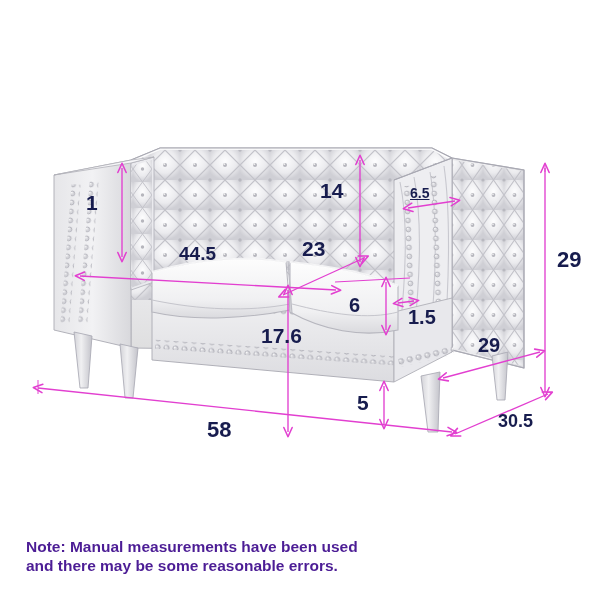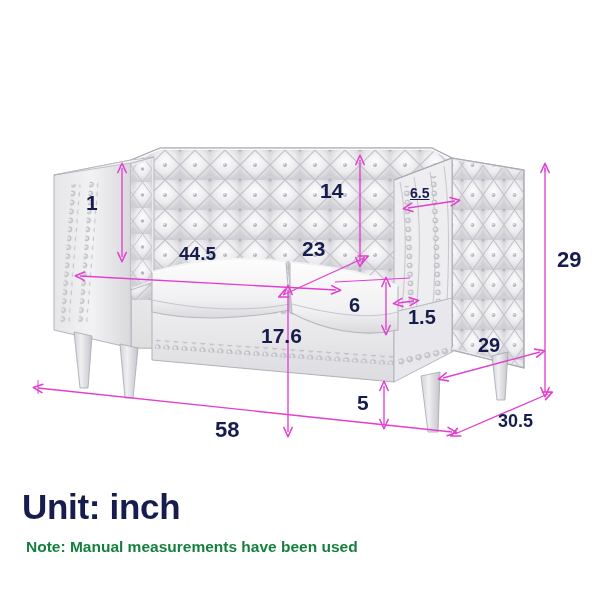--- a/index.html
+++ b/index.html
@@ -37,21 +37,21 @@
     font-size: 35px;
     font-weight: bold;
     color: #171c4e;
     letter-spacing: -0.3px;
   }
   #note-line-1, #note-line-2 {
     position: absolute;
     left: 26px;
     font-size: 15.5px;
     font-weight: bold;
-    color: #15803d;
+    color: #4c1d95;
   }
   #note-line-1 { top: 538px; }
   #note-line-2 { top: 557px; }
 
   
   #canvas {
     position: absolute;
     left: 0;
     top: 0;
     width: 600px;
@@ -292,24 +292,24 @@
   <div class="dim" style="left:302px; top:238px; font-size:21px;">23</div>
 
   <div class="dim" style="left:349px; top:295px; font-size:20px;">6</div>
 
   <div class="dim" style="left:395px; top:307px; font-size:20px;margin-left:13px;">1.5</div>
 
   <div class="dim" style="left:237px; top:325px; font-size:21px;margin-left:24px;">17.6</div>
 
   <div class="dim" style="left:357px; top:392px; font-size:21px;">5</div>
 
-  <div class="dim" style="left:215px; top:419px; font-size:22px;">58</div>
+  <div class="dim" style="left:207px; top:419px; font-size:22px;">58</div>
 
   <div class="dim" style="left:557px; top:249px; font-size:22px;">29</div>
 
   <div class="dim" style="left:478px; top:335px; font-size:20px;">29</div>
 
   <div class="dim" style="left:498px; top:412px; font-size:18px;">30.5</div>
 
-  <div id="unit-label">Unit: inch</div>
   <div id="note-line-1">Note: Manual measurements have been used</div>
+  <div id="note-line-2">and there may be some reasonable errors.</div>
 
 </div>
 
 </body></html>

